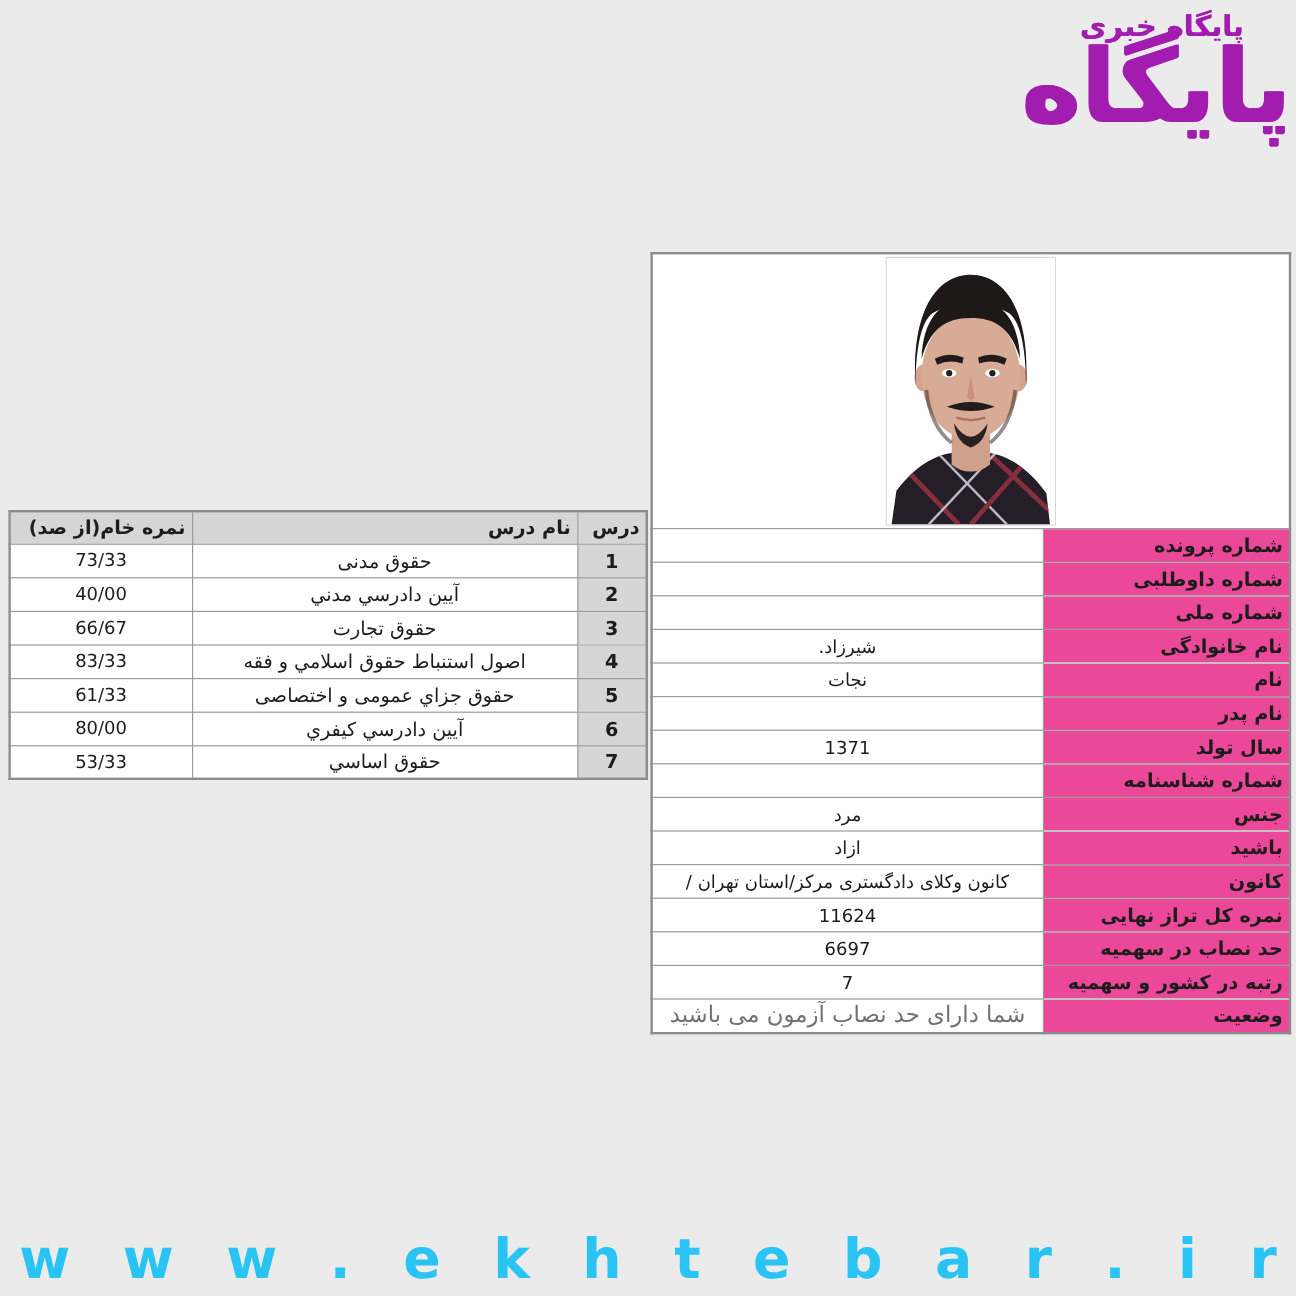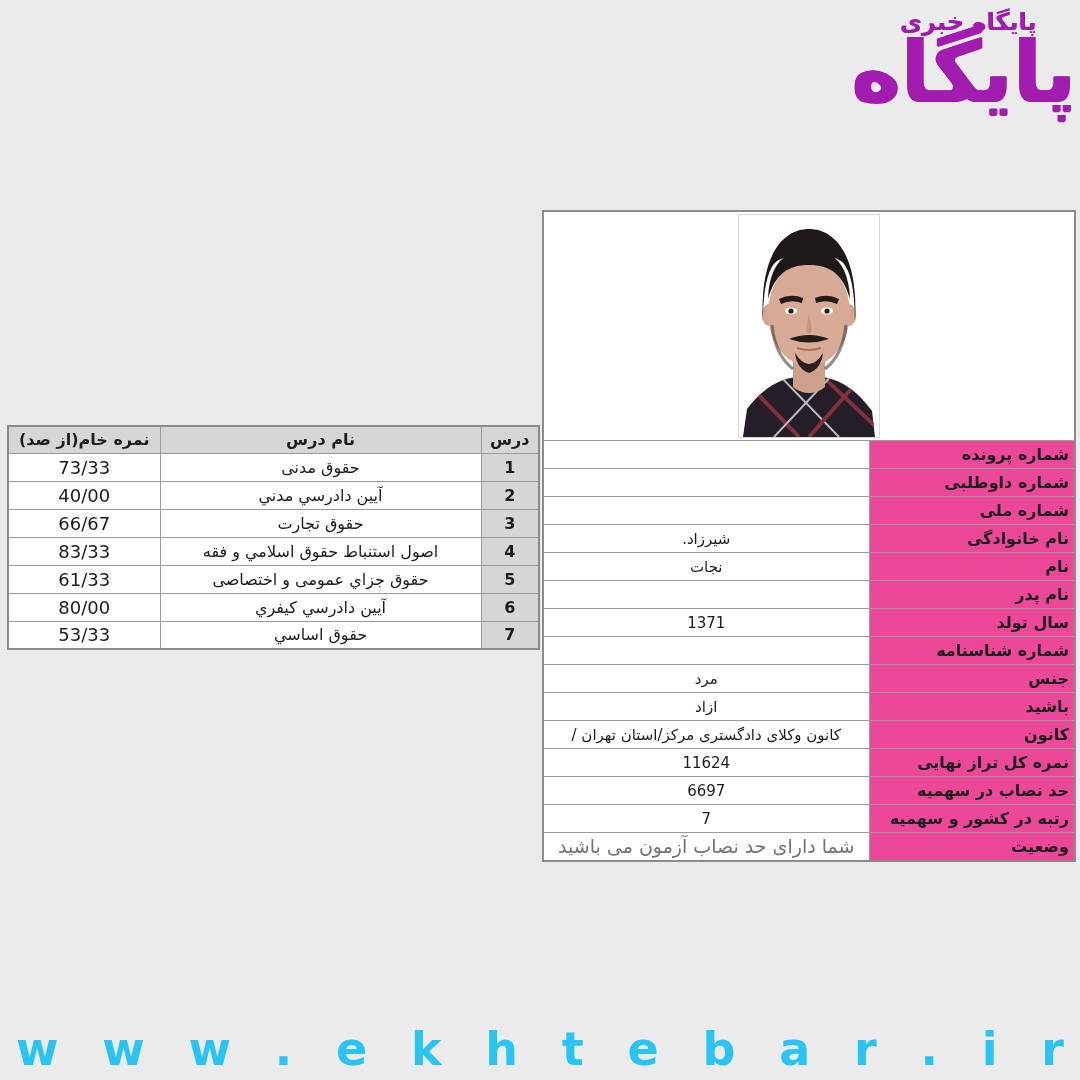--- a/index.html
+++ b/index.html
@@ -16,23 +16,23 @@
   
   table{border-collapse:collapse;table-layout:fixed;background:#ffffff;direction:rtl;
     border:2px solid #8c8c8c;}
   td,th{border:1px solid #9b9b9b;font-size:16px;color:#1c1c1c;text-align:center;
     vertical-align:middle;padding:0 5px;height:28px;box-sizing:border-box;
     overflow:hidden;white-space:nowrap;}
   .gray{background:#d6d6d6;font-weight:bold;}
 
   
   .scores-table{position:absolute;left:7px;top:425px;width:531px;}
-  .scores-table th{height:27px;}
+  .scores-table th{height:27px;text-align:right;}
   .scores-table .c-no{font-weight:bold;background:#d6d6d6;}
-  .scores-table .c-score{font-size:18px;direction:ltr;}
+  .scores-table .c-score{font-size:15px;direction:ltr;}
 
   
   .profile-table{position:absolute;left:542px;top:210px;width:532px;}
   .photo-cell{height:229px;background:#ffffff;text-align:center;padding:2px 0;}
   .photo-cell svg{display:inline-block;vertical-align:middle;border:1px solid #d8d8d8;}
   .p-label{text-align:right;font-weight:bold;background:#ec4899;}
   .p-value{font-size:15px;}
   .status-green{color:#737373;font-size:19px;}
 
   

